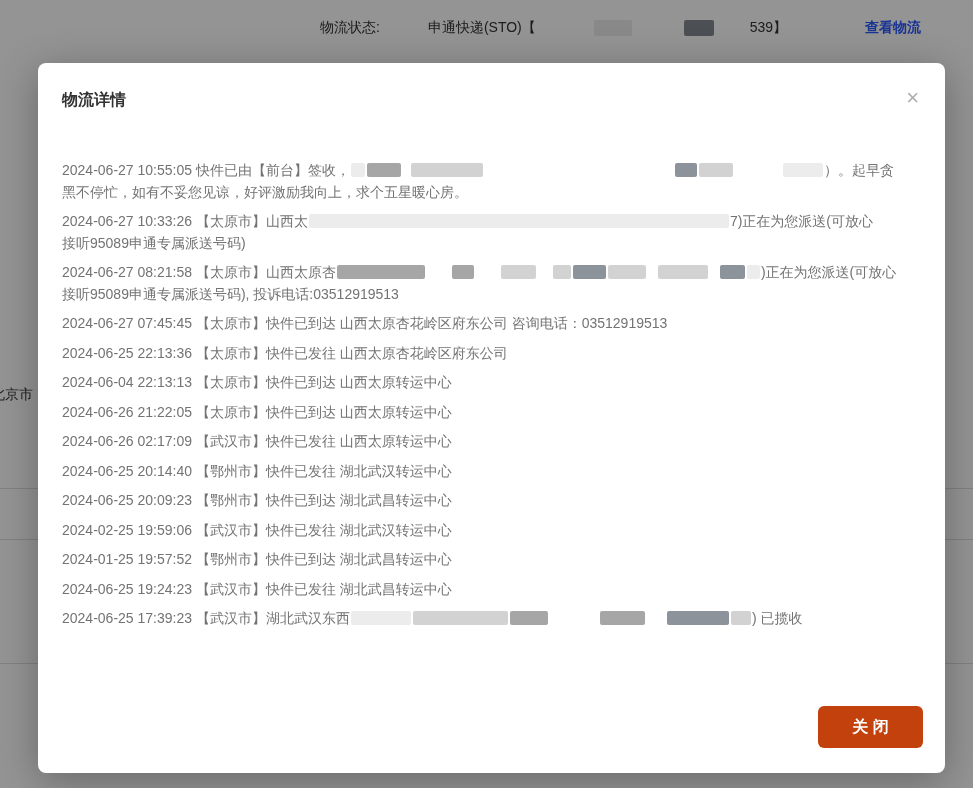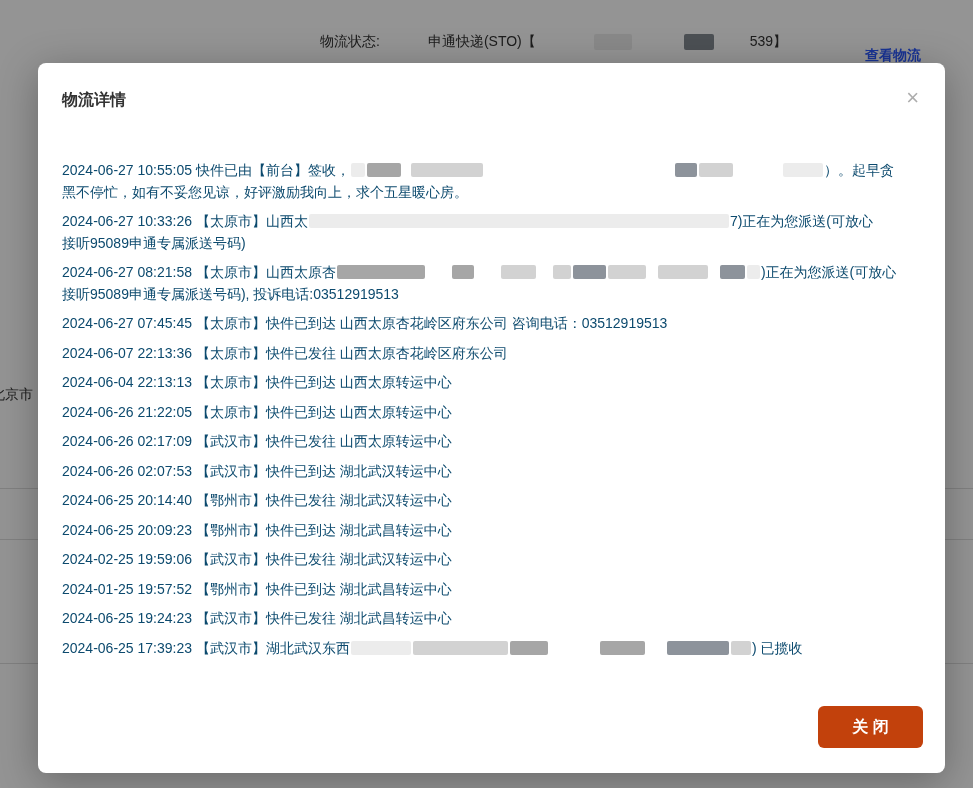--- a/index.html
+++ b/index.html
@@ -9,38 +9,38 @@
 
   
   .page { position:absolute; inset:0; background:#fff; }
   .topbar { position:absolute; left:320px; top:19px; display:flex; align-items:center;
             font-size:14px; color:#333; white-space:nowrap;gap:36px; }
   .topbar .lbl { margin-right:12px; }
   .redact { display:inline-block; height:16px; border-radius:2px; vertical-align:-3px; }
   .rb1 { width:38px; background:#ececec; margin-left:22px; }
   .rb2 { width:30px; background:#848a92; margin-left:16px; }
   .toplink { color:#2e5bff; font-weight:700; cursor:pointer; }
-  .lk1 { margin-left:42px;margin-top:28px; }
+  .lk1 { margin-left:42px; }
   .lk2 { margin-left:80px;font-style:italic; }
   .city { position:absolute; left:-9px; top:386px; font-size:14px; color:#333; }
   .divider { position:absolute; left:0; right:0; border-top:1px solid #dfdfdf; }
   .dv1 { top:488px; } .dv2 { top:539px; } .dv3 { top:663px; }
 
   
   .overlay { position:absolute; inset:0; background:rgba(0,0,0,0.42); z-index:10; }
 
   
   .modal { position:absolute; left:38px; top:63px; width:907px; height:710px;
            background:#fff; border-radius:8px; z-index:20;
            box-shadow:0 8px 40px rgba(0,0,0,0.3); }
   .modal-title { position:absolute; left:24px; top:27px; font-size:16px; font-weight:700; color:#333; }
   .close-x { position:absolute; right:22px; top:20px; font-size:22px; line-height:22px;
              color:#adadad; cursor:pointer; font-weight:400; padding:4px; }
   .modal-body { position:absolute; left:24px; right:18px; top:97px; bottom:90px; overflow:hidden; }
-  .entry { margin-bottom:8px; color:#0c4a6e; font-size:14px; }
+  .entry { margin-bottom:8px; color:#737373; font-size:14px; }
   .eline { line-height:21.5px; white-space:nowrap; }
   .blur { display:inline-block; height:14px; border-radius:2px; vertical-align:-2px; margin:0 1px; }
   .blur.faint { background:#ececec; }
   .blur.light { background:#d2d2d2; }
   .blur.mid   { background:#a6a6a6; }
   .blur.dark  { background:#8d939b; }
   .gap { display:inline-block; height:1px; }
   .close-btn { position:absolute; right:22px; bottom:25px; width:105px; height:42px;
                background:#c2410c; color:#fff; font-size:16px; font-weight:700;
                border:none; border-radius:6px; cursor:pointer;
@@ -82,33 +82,30 @@
           <div class="eline"><span>接听95089申通专属派送号码)</span></div>
         </div>
         <div class="entry">
           <div class="eline"><span>2024-06-27 08:21:58 【太原市】山西太原杏</span><span class="blur mid" style="width: 88px;"></span><span class="gap" style="width: 25px;"></span><span class="blur mid" style="width: 22px;"></span><span class="gap" style="width: 25px;"></span><span class="blur light" style="width: 35px;"></span><span class="gap" style="width: 15px;"></span><span class="blur light" style="width: 18px;"></span><span class="blur dark" style="width: 33px;"></span><span class="blur light" style="width: 38px;"></span><span class="gap" style="width: 10px;"></span><span class="blur light" style="width: 50px;"></span><span class="gap" style="width: 10px;"></span><span class="blur dark" style="width: 25px;"></span><span class="blur faint" style="width: 13px;"></span><span>)正在为您派送(可放心</span></div>
           <div class="eline"><span>接听95089申通专属派送号码), 投诉电话:03512919513</span></div>
         </div>
         <div class="entry">
           <div class="eline"><span>2024-06-27 07:45:45 【太原市】快件已到达 山西太原杏花岭区府东公司 咨询电话：03512919513</span></div>
         </div>
         <div class="entry">
-          <div class="eline"><span>2024-06-07 22:13:36 【太原市】快件已发往 山西太原杏花岭区府东公司</span></div>
+          <div class="eline"><span>2024-06-25 22:13:36 【太原市】快件已发往 山西太原杏花岭区府东公司</span></div>
         </div>
         <div class="entry">
           <div class="eline"><span>2024-06-04 22:13:13 【太原市】快件已到达 山西太原转运中心</span></div>
         </div>
         <div class="entry">
           <div class="eline"><span>2024-06-26 21:22:05 【太原市】快件已到达 山西太原转运中心</span></div>
         </div>
         <div class="entry">
           <div class="eline"><span>2024-06-26 02:17:09 【武汉市】快件已发往 山西太原转运中心</span></div>
-        </div>
-        <div class="entry">
-          <div class="eline"><span>2024-06-26 02:07:53 【武汉市】快件已到达 湖北武汉转运中心</span></div>
         </div>
         <div class="entry">
           <div class="eline"><span>2024-06-25 20:14:40 【鄂州市】快件已发往 湖北武汉转运中心</span></div>
         </div>
         <div class="entry">
           <div class="eline"><span>2024-06-25 20:09:23 【鄂州市】快件已到达 湖北武昌转运中心</span></div>
         </div>
         <div class="entry">
           <div class="eline"><span>2024-02-25 19:59:06 【武汉市】快件已发往 湖北武汉转运中心</span></div>
         </div>

